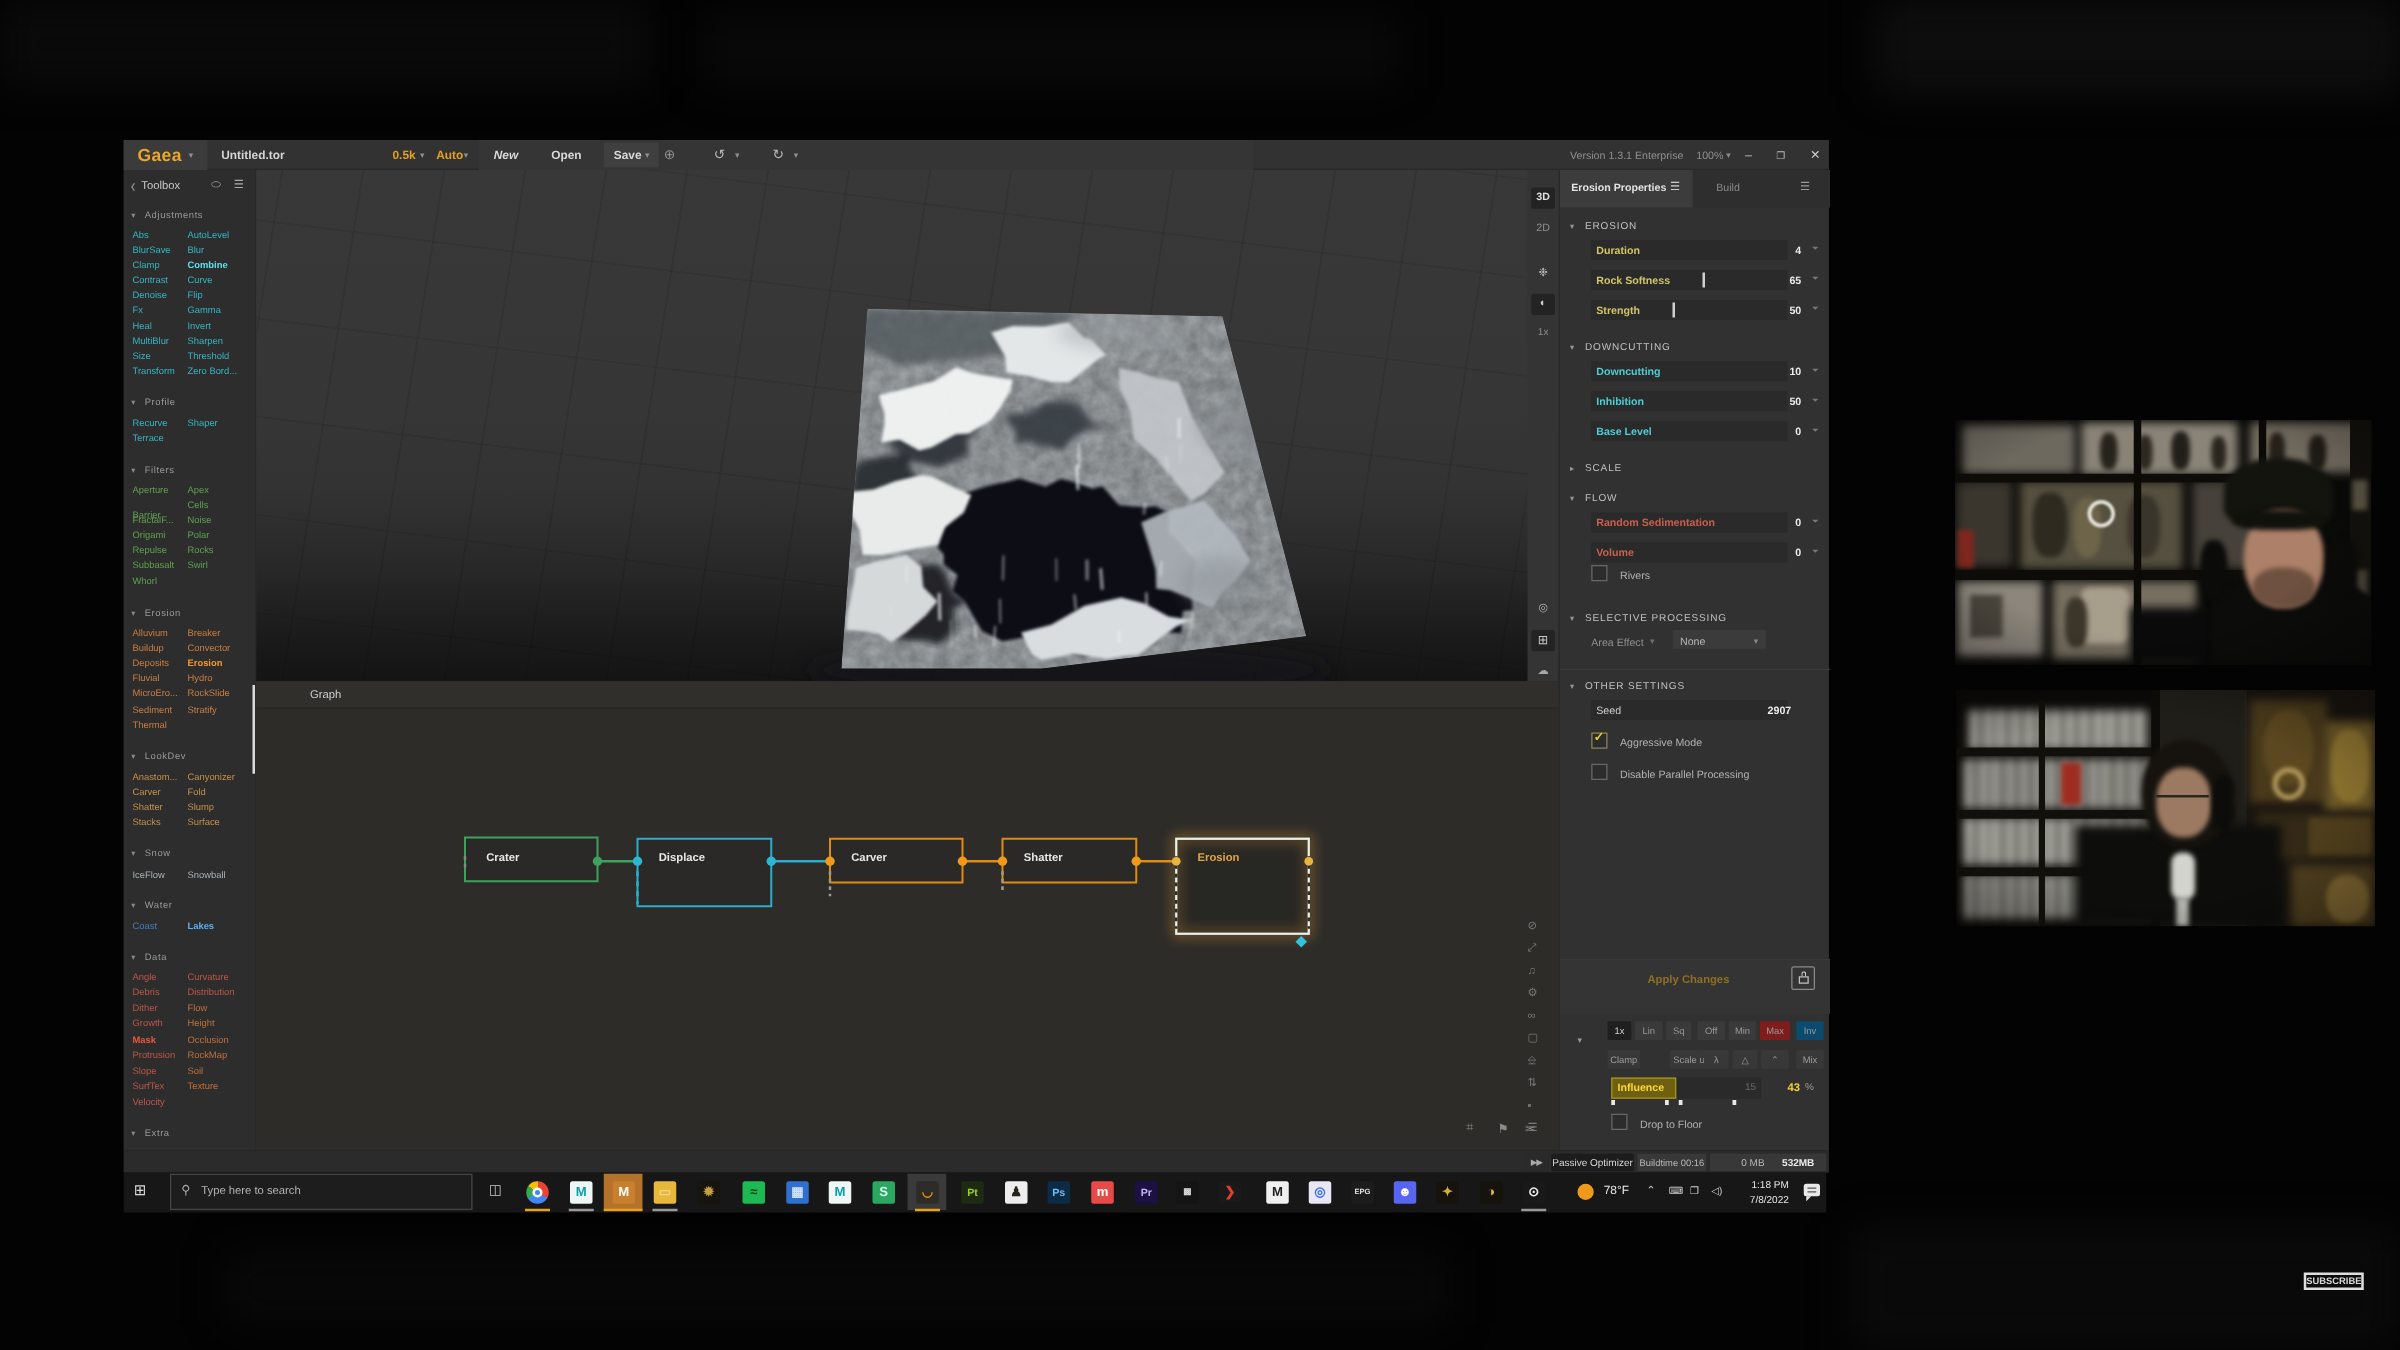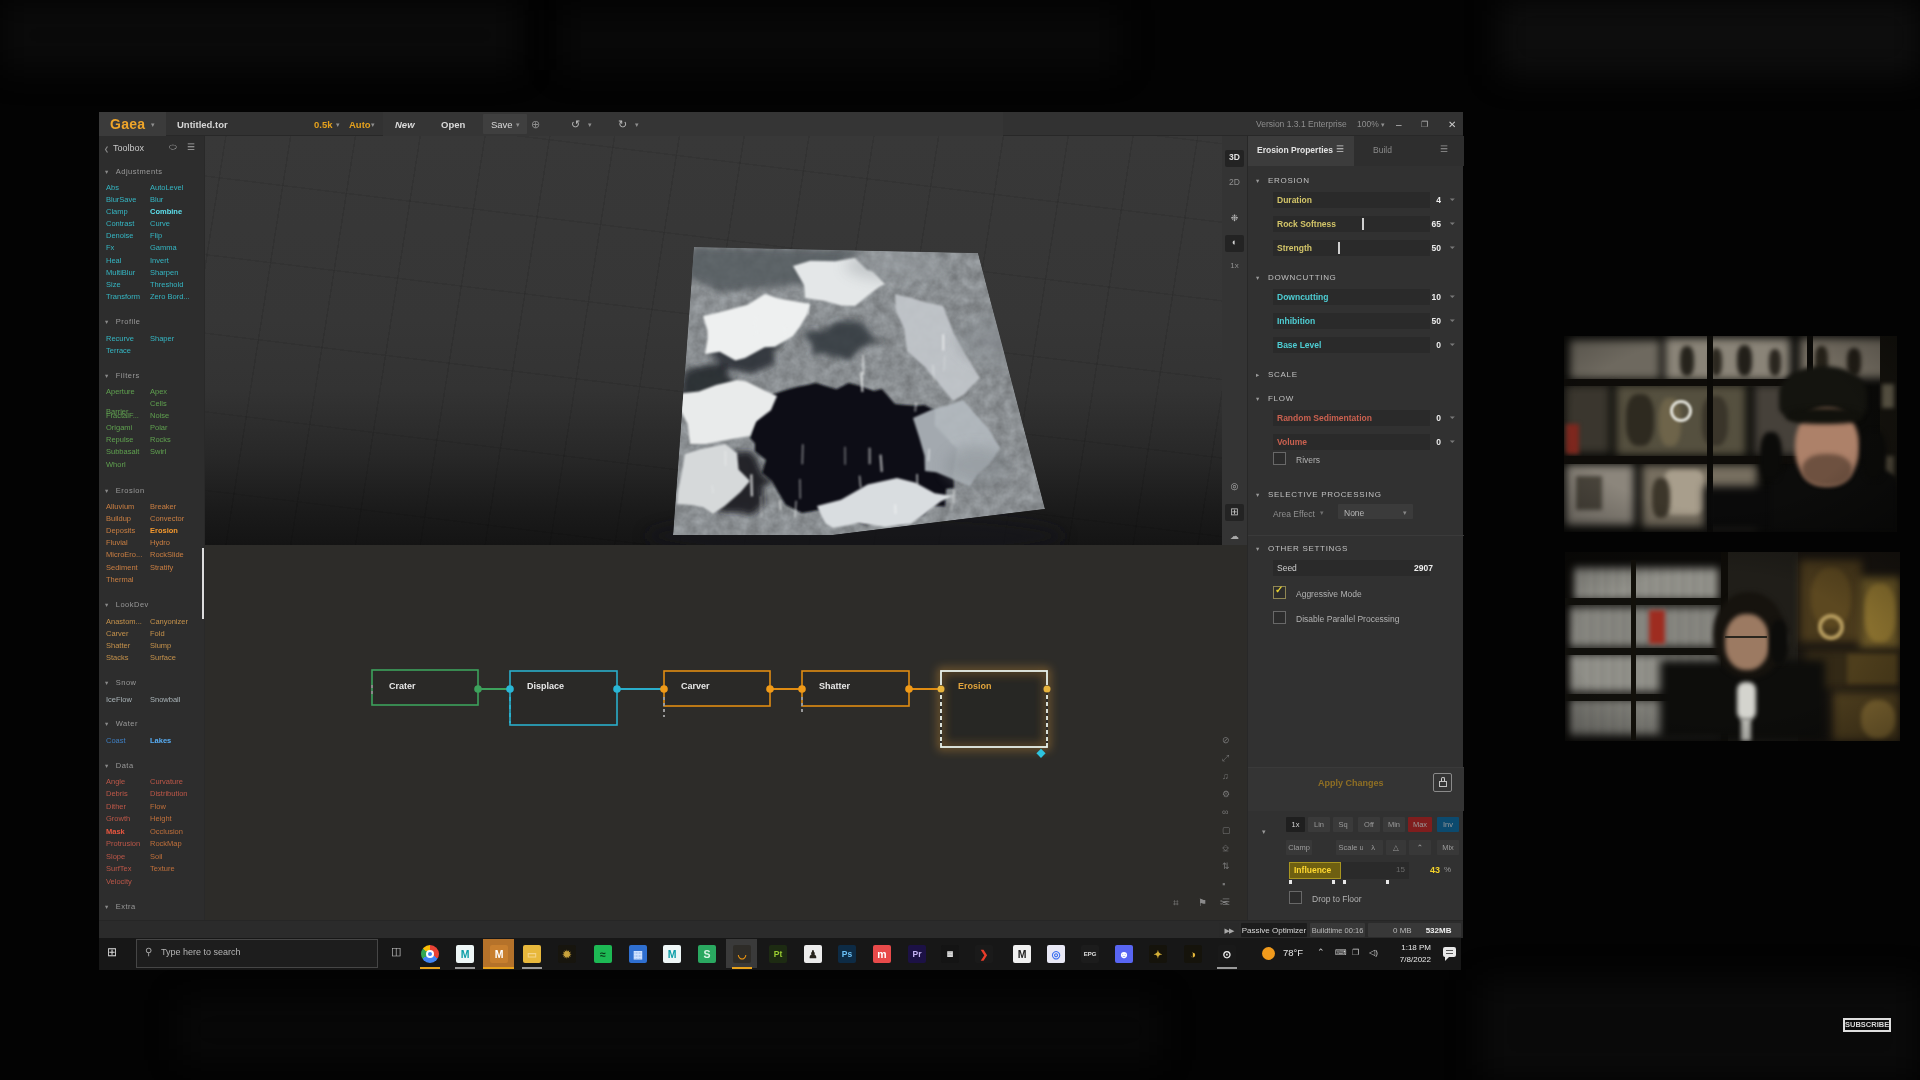--- a/index.html
+++ b/index.html
@@ -69,21 +69,21 @@
 <span class="tb dim" style="left:52px;font-size:7px;">▾</span>
 <span class="tb" style="left:78px;color:#d6d6d6;font-weight:bold;font-size:9.5px;">Untitled.tor</span>
 <span class="tb org" style="left:215px;font-size:9.5px;">0.5k</span>
         <span class="tb dim" style="left:237px;font-size:7px;">▾</span>
 <span class="tb org" style="left:250px;font-size:9.5px;">Auto</span>
         <span class="tb dim" style="left:272px;font-size:7px;">▾</span>
 <div style="position:absolute;left:284px;top:0;width:620px;height:24px;background:#353535;"></div>
 <span class="tb" style="left:296px;font-size:9.5px;font-weight:bold;color:#dadada;font-style:italic;">New</span>
 <span class="tb" style="left:342px;font-size:9.5px;font-weight:bold;color:#dadada;">Open</span>
 <div style="position:absolute;left:384px;top:2px;width:44px;height:20px;background:#3f3f3f;border-radius:1px;"></div>
-<span class="tb" style="left:392px;font-size:9.5px;font-weight:normal;color:#dadada;">Save</span>
+<span class="tb" style="left:392px;font-size:9.5px;font-weight:bold;color:#dadada;">Save</span>
         <span class="tb dim" style="left:417px;font-size:7px;">▾</span>
 <span class="tb dim" style="left:432px;font-size:11px;">⊕</span>
 <span class="tb" style="left:472px;font-size:11px;color:#bbb;">↺</span>
         <span class="tb dim" style="left:489px;font-size:7px;">▾</span>
 <span class="tb" style="left:519px;font-size:11px;color:#bbb;">↻</span>
         <span class="tb dim" style="left:536px;font-size:7px;">▾</span>
 <span class="tb dim" style="left:1157px;font-size:8.5px;">Version 1.3.1 Enterprise</span>
 <span class="tb dim" style="left:1258px;font-size:8.5px;">100%</span>
         <span class="tb dim" style="left:1282px;font-size:7px;">▾</span>
 <span class="tb" style="left:1297px;color:#bbb;">–</span>
@@ -270,20 +270,28 @@
 <div class="vic" style="top:77px;font-size:9px;color:#b5b5b5;">❉</div>
 <div style="position:absolute;left:3px;top:99px;width:19px;height:17px;background:#232323;border-radius:2px;"></div>
 <div class="vic" style="top:101px;font-size:9px;color:#cfcfcf;">◐</div>
 <div class="vic" style="top:125px;font-size:8px;color:#8f8f8f;">1x</div>
 <div class="vic" style="top:345px;font-size:9px;color:#b0b0b0;">◎</div>
 <div style="position:absolute;left:3px;top:368px;width:19px;height:17px;background:#232323;border-radius:2px;"></div>
 <div class="vic" style="top:370px;font-size:10px;color:#c8c8c8;">⊞</div>
 <div class="vic" style="top:395px;font-size:9px;color:#a8a8a8;">☁</div>
 </div>
 <div id="graph">
+<div id="gtab">
+          <span style="position:absolute;left:43px;top:5px;font-size:9px;color:#cfcfcf;">Graph</span>
+<span style="position:absolute;left:1056px;top:4px;font-size:11px;color:#b5b5b5;">+</span>
+<span style="position:absolute;left:1070px;top:7px;font-size:7px;color:#999;">▾</span>
+<span style="position:absolute;left:1083px;top:5px;font-size:9px;color:#b0b0b0;">⌕</span>
+<span style="position:absolute;left:1103px;top:5px;font-size:9px;color:#b0b0b0;">⌂</span>
+<span style="position:absolute;left:1121px;top:5px;font-size:9px;color:#b0b0b0;">☰</span>
+</div>
 <svg class="abs" style="left:0;top:0;" width="1042" height="375" viewBox="0 0 1042 375">
 <defs>
  <filter id="gl" x="-40%" y="-40%" width="180%" height="180%">
               <feGaussianBlur stdDeviation="5"></feGaussianBlur>
             </filter>
 </defs>
 
 <line x1="273" y1="144" x2="305" y2="144" stroke="#3da25c" stroke-width="2"></line>
 <line x1="412" y1="144" x2="459" y2="144" stroke="#2aaecb" stroke-width="2"></line>
 <line x1="565" y1="144" x2="597" y2="144" stroke="#e08c12" stroke-width="2"></line>

